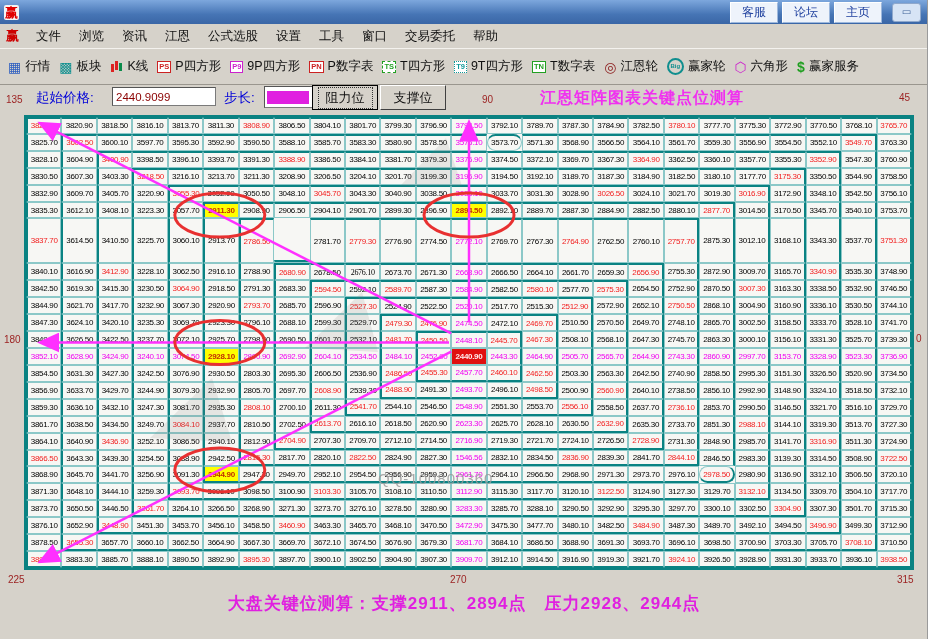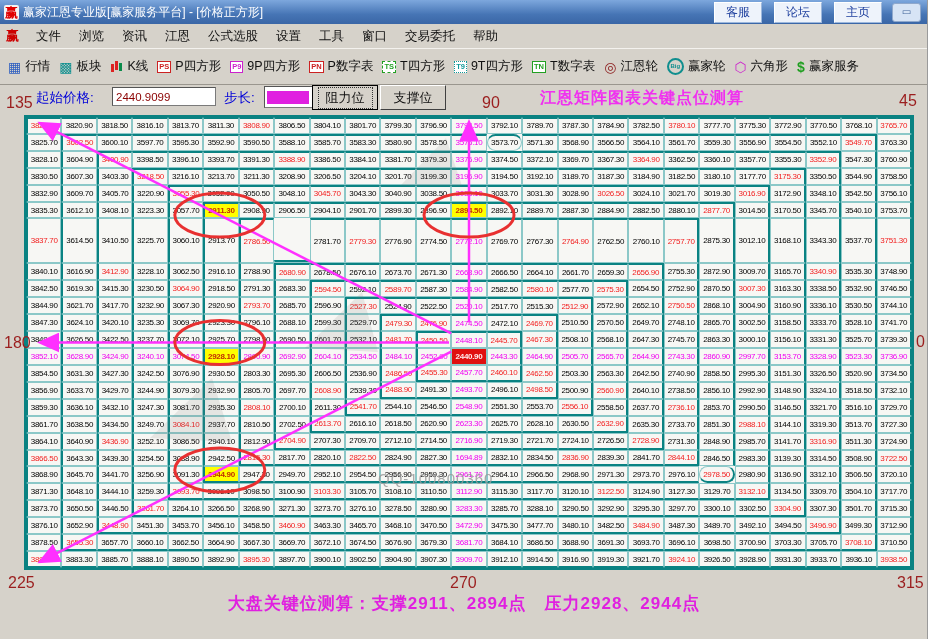--- a/index.html
+++ b/index.html
@@ -5,21 +5,21 @@
   html,body{margin:0;padding:0;}
   body{width:928px;height:639px;position:relative;background:#d6d2ca;
        font-family:"Liberation Sans","DejaVu Sans",sans-serif;overflow:hidden;
        border-right:1px solid #9a9a9a;box-sizing:border-box;}
   
   #titlebar{position:absolute;left:0;top:0;width:928px;height:24px;
     background:linear-gradient(#7da7dd,#4675b5 60%,#3a66a6);display:flex;align-items:center;}
   #titlebar .app-icon{color:#e00000;background:#f4f4f4;border-radius:2px;font-weight:bold;
     font-size:13px;margin:0 4px 0 4px;padding:0 1px;line-height:15px;}
   #titlebar .title{color:#ffffff;font-size:12px;}
-  .tb-btns{position:absolute;right:46px;top:2px;display:flex;gap:12px;}
+  .tb-btns{position:absolute;right:46px;top:2px;display:flex;gap:4px;}
   .tb-btn{width:46px;height:19px;background:#eef3fb;border:1px solid #9db8dd;
     border-top-color:#fff;border-left-color:#fff;color:#1a3c9c;font-size:12px;
     display:flex;align-items:center;justify-content:center;cursor:pointer;}
   .win-min{position:absolute;right:7px;top:3px;width:27px;height:17px;background:#d7e4f5;
     border:1px solid #8fa8cc;border-radius:3px;color:#44679a;font-size:10px;line-height:15px;
     text-align:center;cursor:pointer;}
   
   #menubar{position:absolute;left:0;top:24px;width:928px;height:24px;display:flex;
     align-items:center;background:#d6d2ca;border-bottom:1px solid #b8b4ac;}
   #menubar .app-icon{color:#cc0000;font-weight:bold;font-size:13px;margin:0 8px 0 6px;}
@@ -35,21 +35,21 @@
   .glyph{font-size:14px;line-height:14px;}
   .big-circle{display:inline-block;width:13px;height:13px;border:2px solid #0f8e8e;border-radius:50%;
     color:#0f8e8e;font-size:6px;line-height:13px;text-align:center;font-weight:bold;}
   .k-icon{display:inline-block;position:relative;width:13px;height:14px;}
   .k-icon i{position:absolute;width:3px;}
   .k1{left:1px;top:4px;height:8px;background:#d22;}
   .k2{left:5px;top:1px;height:9px;background:#d22;}
   .k3{left:9px;top:3px;height:8px;background:#0b8b4b;}
   
   #ctrlrow{position:absolute;left:0;top:85px;width:928px;height:30px;}
-  .angle{position:absolute;color:#9b1e1e;font-size:16px;}
+  .angle{position:absolute;color:#9b1e1e;font-size:10px;}
   .blue-lbl{position:absolute;color:#0000d8;font-size:13.5px;}
   #price-input{position:absolute;left:112px;top:2px;width:96px;height:17px;border:1px solid #7a7a7a;
     border-top-color:#555;border-left-color:#555;background:#fff;color:#8b0000;font-size:11.5px;padding:0 3px;}
   #step-combo{position:absolute;left:264px;top:1px;width:96px;height:20px;background:#fff;
     border:1px solid #7a7a7a;border-top-color:#555;border-left-color:#555;display:flex;align-items:center;cursor:pointer;}
   #step-swatch{width:42px;height:13px;margin-left:2px;}
   #combo-arrow{position:absolute;right:1px;top:1px;width:17px;height:16px;background:#d6d2ca;
     border:1px solid #fff;border-right-color:#6a6a6a;border-bottom-color:#6a6a6a;
     font-size:8px;text-align:center;line-height:15px;color:#222;}
   .px-btn{position:absolute;top:0px;height:23px;background:#d6d2ca;border:1px solid #fff;
@@ -75,21 +75,20 @@
     color:#e020e0;font-size:17px;font-weight:bold;letter-spacing:1px;}
   
   #overlay{position:absolute;left:0;top:0;width:928px;height:639px;pointer-events:none;}
   #watermark-qq{position:absolute;left:378px;top:470px;color:#9b9b9b;font-size:15px;letter-spacing:1px;opacity:.85;}
 </style>
 </head>
 <body>
 
 <div id="titlebar">
   <span class="app-icon">赢</span>
-  <span class="title">赢家江恩专业版[赢家服务平台] - [价格正方形]</span>
   <div class="tb-btns">
       <div class="tb-btn">客服</div>
       <div class="tb-btn">论坛</div>
       <div class="tb-btn">主页</div>
     </div>
   <div class="win-min">▭</div>
 </div>
 
 <div id="menubar">
   <span class="app-icon">赢</span>
@@ -362,21 +361,21 @@
     <div class="cell red" style="border-right: 2px solid rgb(10, 130, 130);">3751.30</div>
     <div class="cell" style="border-left: 2px solid rgb(10, 130, 130);">3840.10</div>
     <div class="cell" style="border-left: 2px solid rgb(10, 130, 130);">3616.90</div>
     <div class="cell red" style="border-left: 2px solid rgb(10, 130, 130);">3412.90</div>
     <div class="cell" style="border-left: 2px solid rgb(10, 130, 130);">3228.10</div>
     <div class="cell" style="border-left: 2px solid rgb(10, 130, 130);">3062.50</div>
     <div class="cell" style="border-left: 2px solid rgb(10, 130, 130);">2916.10</div>
     <div class="cell" style="border-left: 2px solid rgb(10, 130, 130);">2788.90</div>
     <div class="cell red" style="border-top: 2px solid rgb(10, 130, 130); border-left: 2px solid rgb(10, 130, 130);">2680.90</div>
     <div class="cell" style="border-top: 2px solid rgb(10, 130, 130);">2678.50</div>
-    <div class="cell" style="border-top: 2px solid rgb(10, 130, 130);">2676.10</div>
+    <div class="cell" style="border-top: 2px solid rgb(10, 130, 130); font-family: Liberation Serif, serif;">2676.10</div>
     <div class="cell" style="border-top: 2px solid rgb(10, 130, 130);">2673.70</div>
     <div class="cell" style="border-top: 2px solid rgb(10, 130, 130);">2671.30</div>
     <div class="cell mag" style="border-top: 2px solid rgb(10, 130, 130);">2668.90</div>
     <div class="cell" style="border-top: 2px solid rgb(10, 130, 130);">2666.50</div>
     <div class="cell" style="border-top: 2px solid rgb(10, 130, 130);">2664.10</div>
     <div class="cell" style="border-top: 2px solid rgb(10, 130, 130);">2661.70</div>
     <div class="cell" style="border-top: 2px solid rgb(10, 130, 130);">2659.30</div>
     <div class="cell red" style="border-top: 2px solid rgb(10, 130, 130); border-right: 2px solid rgb(10, 130, 130);">2656.90</div>
     <div class="cell" style="border-right: 2px solid rgb(10, 130, 130);">2755.30</div>
     <div class="cell" style="border-right: 2px solid rgb(10, 130, 130);">2872.90</div>
@@ -640,21 +639,21 @@
     <div class="cell" style="border-left: 2px solid rgb(10, 130, 130);">3439.30</div>
     <div class="cell" style="border-left: 2px solid rgb(10, 130, 130);">3254.50</div>
     <div class="cell" style="border-left: 2px solid rgb(10, 130, 130);">3088.90</div>
     <div class="cell" style="border-left: 2px solid rgb(10, 130, 130);">2942.50</div>
     <div class="cell red" style="border-bottom: 2px solid rgb(10, 130, 130); border-left: 2px solid rgb(10, 130, 130);">2815.30</div>
     <div class="cell" style="border-bottom: 2px solid rgb(10, 130, 130);">2817.70</div>
     <div class="cell" style="border-bottom: 2px solid rgb(10, 130, 130);">2820.10</div>
     <div class="cell red" style="border-bottom: 2px solid rgb(10, 130, 130);">2822.50</div>
     <div class="cell" style="border-bottom: 2px solid rgb(10, 130, 130);">2824.90</div>
     <div class="cell" style="border-bottom: 2px solid rgb(10, 130, 130);">2827.30</div>
-    <div class="cell mag" style="border-bottom: 2px solid rgb(10, 130, 130);">1694.89</div>
+    <div class="cell mag" style="border-bottom: 2px solid rgb(10, 130, 130);">1546.56</div>
     <div class="cell" style="border-bottom: 2px solid rgb(10, 130, 130);">2832.10</div>
     <div class="cell" style="border-bottom: 2px solid rgb(10, 130, 130);">2834.50</div>
     <div class="cell red" style="border-bottom: 2px solid rgb(10, 130, 130);">2836.90</div>
     <div class="cell" style="border-bottom: 2px solid rgb(10, 130, 130);">2839.30</div>
     <div class="cell" style="border-bottom: 2px solid rgb(10, 130, 130);">2841.70</div>
     <div class="cell red" style="border-bottom: 2px solid rgb(10, 130, 130); border-right: 2px solid rgb(10, 130, 130);">2844.10</div>
     <div class="cell" style="border-right: 2px solid rgb(10, 130, 130);">2846.50</div>
     <div class="cell" style="border-right: 2px solid rgb(10, 130, 130);">2983.30</div>
     <div class="cell" style="border-right: 2px solid rgb(10, 130, 130);">3139.30</div>
     <div class="cell" style="border-right: 2px solid rgb(10, 130, 130);">3314.50</div>

